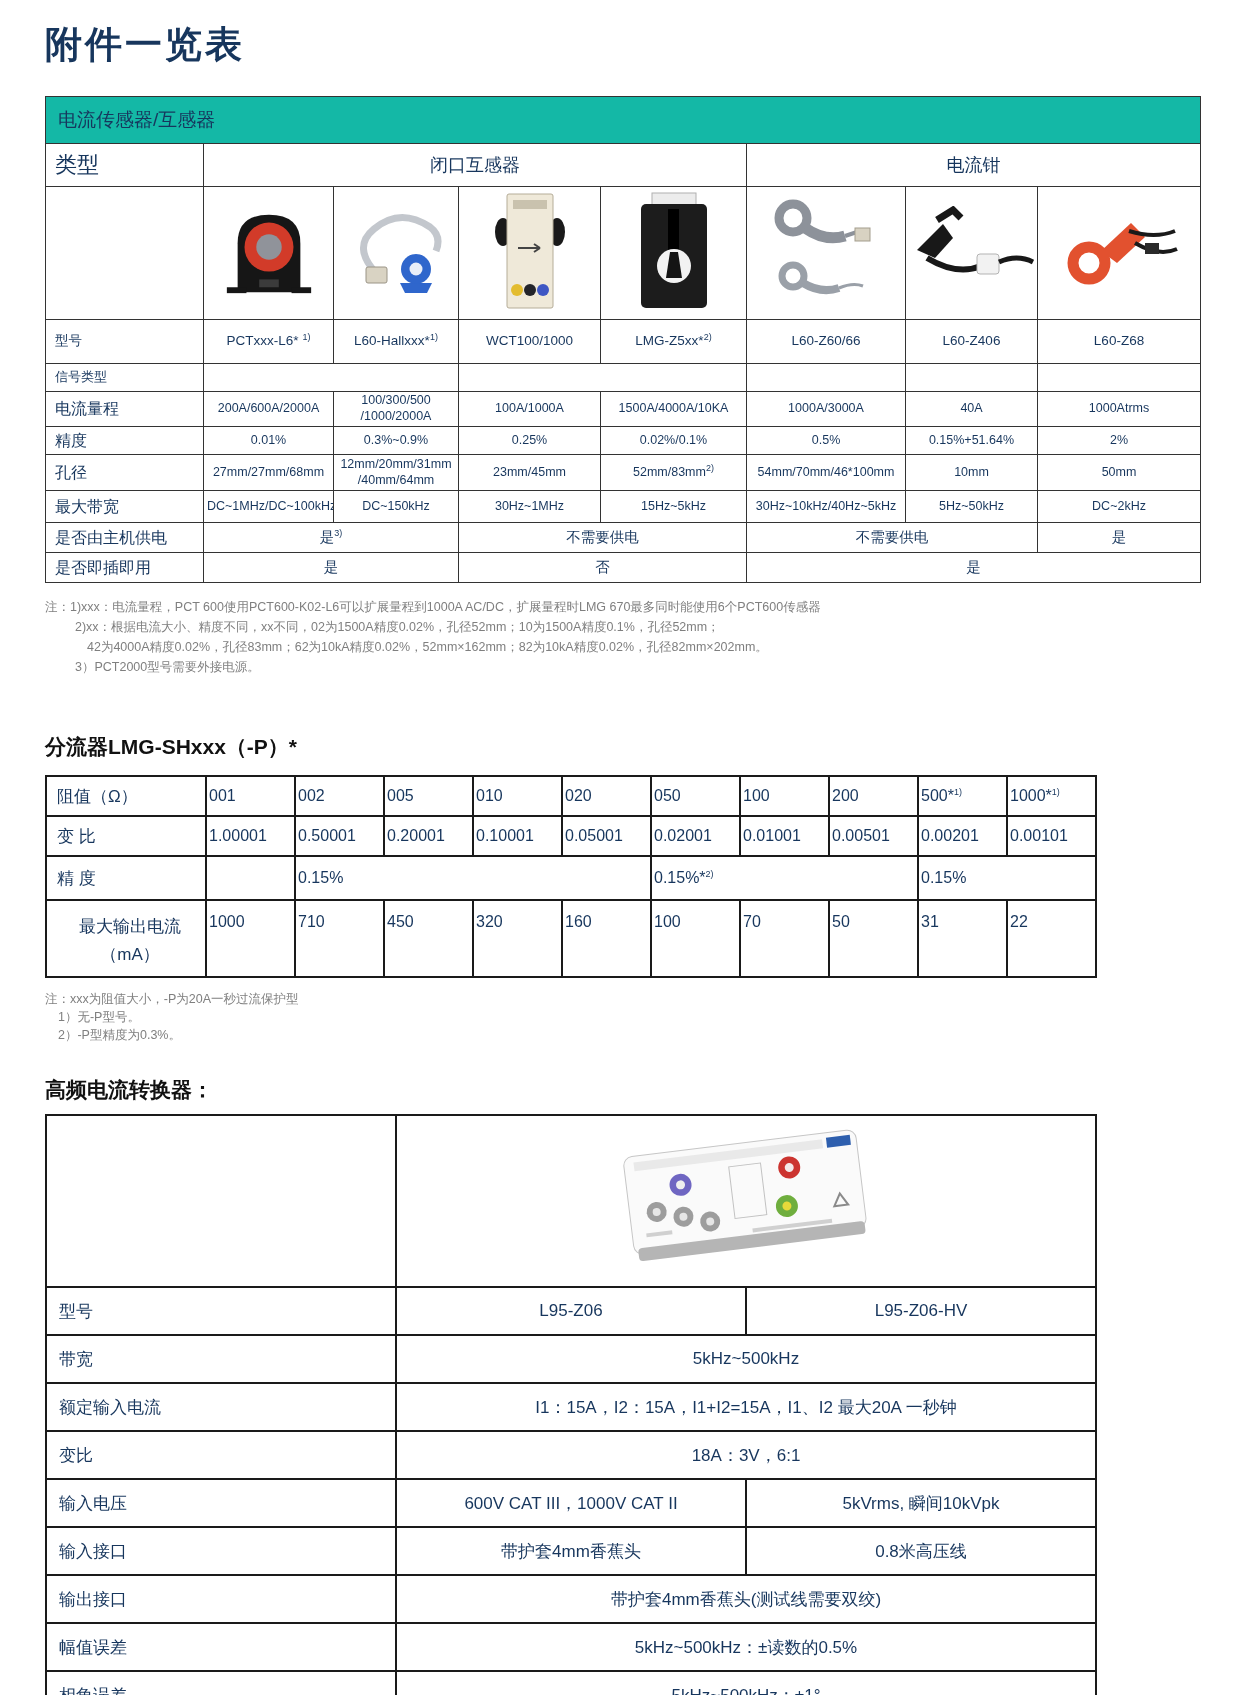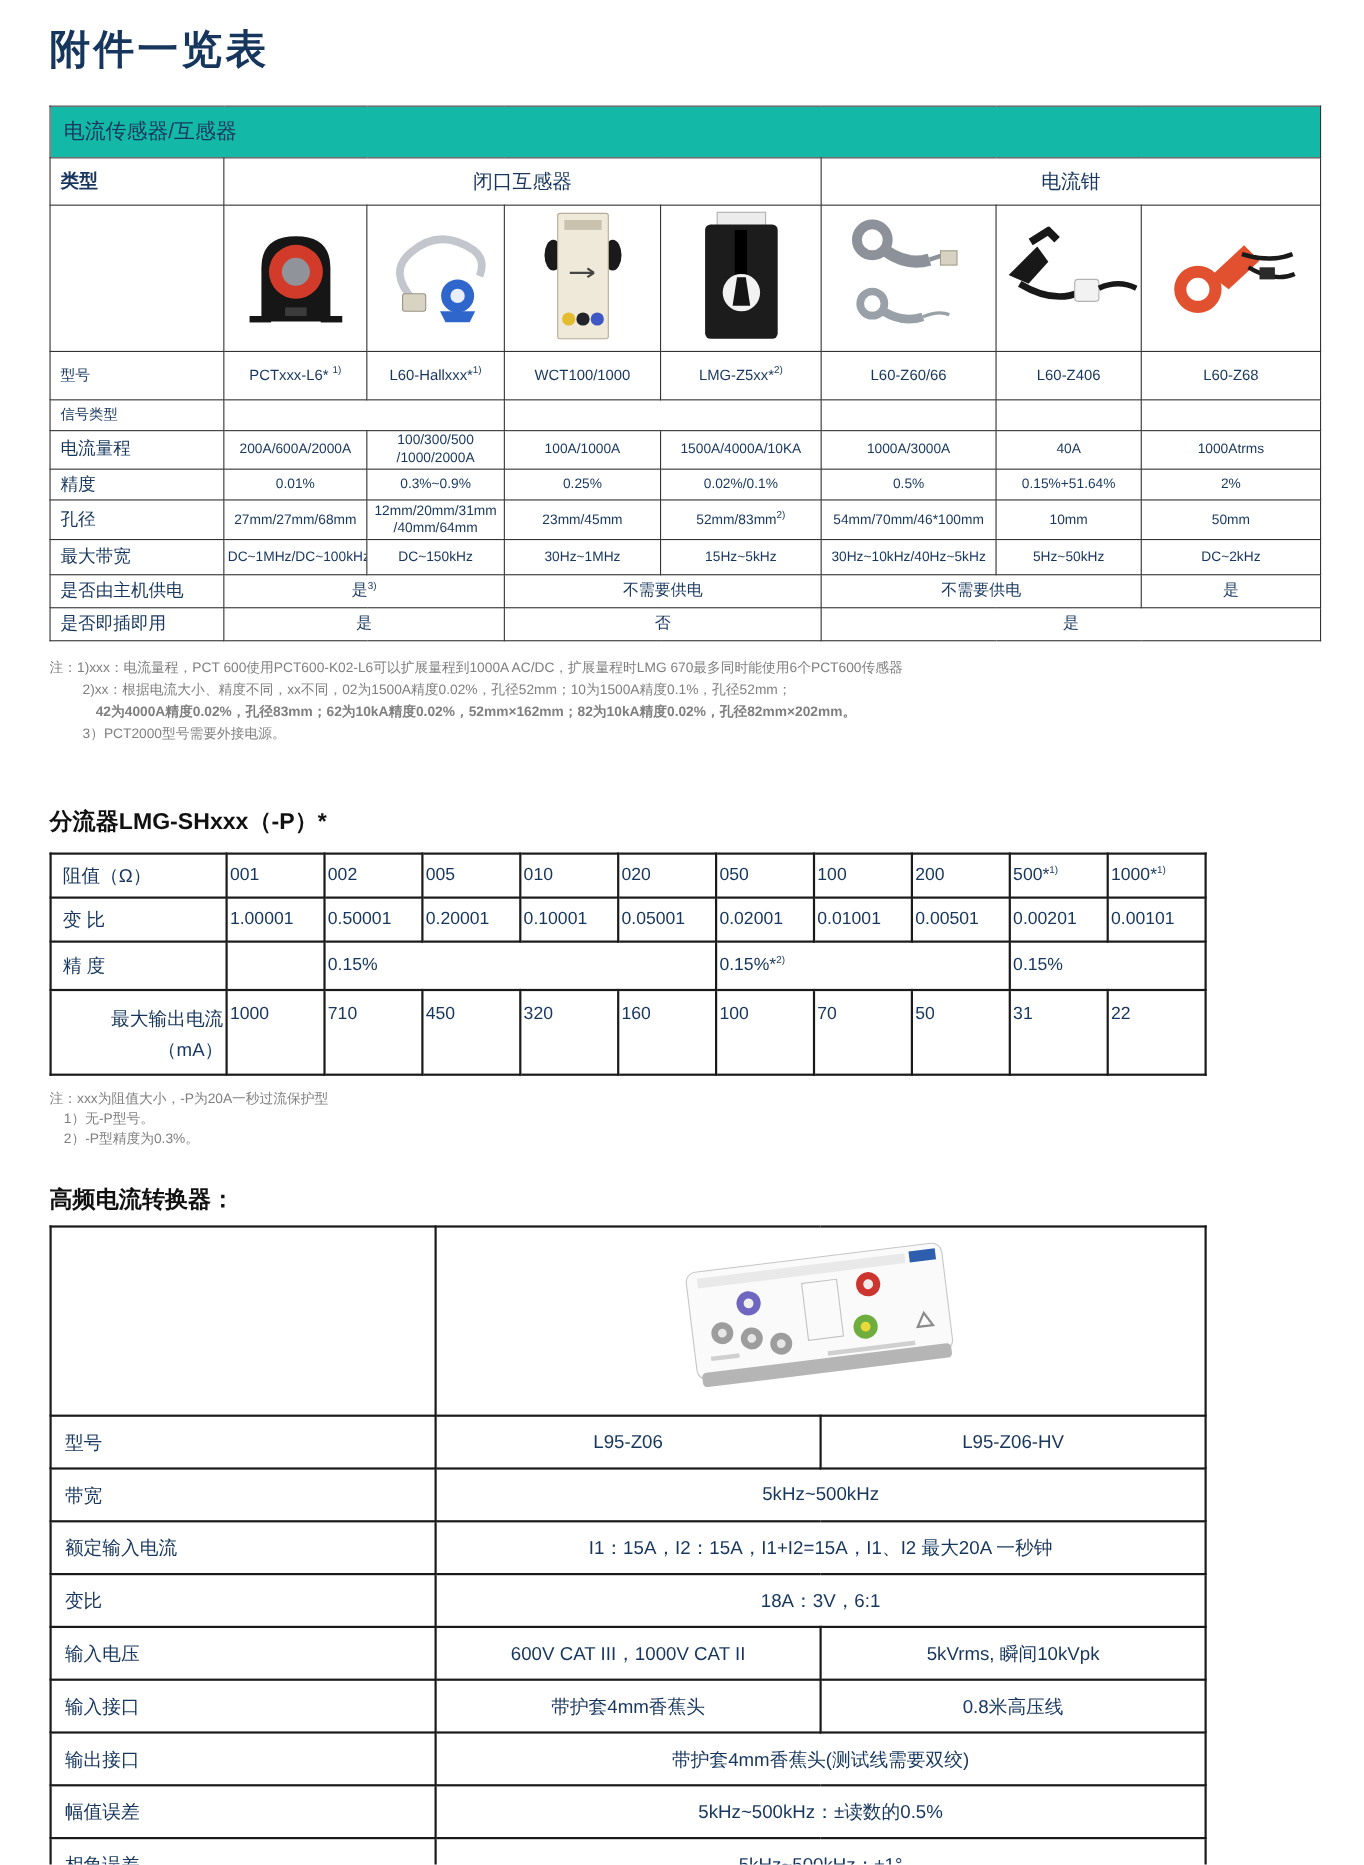--- a/index.html
+++ b/index.html
@@ -8,57 +8,57 @@
   .doc-title{font-size:37px;font-weight:bold;color:#17365D;margin:4px 0 0 0;letter-spacing:3px;}
   table{border-collapse:collapse;table-layout:fixed;}
   td{overflow:hidden;}
 
   
   .t1{width:1155px;margin-top:26px;}
   .t1 td{border:1px solid #333;text-align:center;vertical-align:middle;color:#17365D;padding:1px 3px;font-size:12.5px;line-height:1.25;}
   .t1 td.lbl{text-align:left;padding-left:9px;font-size:16px;}
   .t1 tr.r-band td{background:#14b8a6;text-align:left;font-size:19px;padding:10px 12px;height:26px;}
   .t1 tr.r-type td{font-size:18px;height:40px;}
-  .t1 tr.r-type td.lbl{font-size:17px;font-weight:bold;}
+  .t1 tr.r-type td.lbl{font-size:22px;}
   .t1 tr.r-img td{height:128px;padding:2px;}
   .t1 tr.r-model td{font-size:13.5px;height:41px;}
   .t1 tr.r-sig td{height:25px;font-size:13px;}
   .t1 tr.r-range td{height:32px;}
   .t1 tr.r-acc td{height:25px;}
   .t1 tr.r-aper td{height:33px;}
   .t1 tr.r-bw td{height:29px;}
   .t1 tr.r-host td{height:27px;}
   .t1 tr.r-plug td{height:27px;}
   .cn{font-size:14.5px !important;}
   .pre{white-space:pre-line;}
   sup{font-size:9px;vertical-align:super;line-height:0;}
 
   
   .notes{color:#7F7F7F;font-size:12.5px;line-height:1.6;margin-top:14px;}
   .notes div{white-space:nowrap;}
   .ind1{padding-left:30px;}
-  .ind2{padding-left:42px;font-weight:bold;}
+  .ind2{padding-left:42px;}
   .notes2{color:#7F7F7F;font-size:12.5px;line-height:1.45;margin-top:12px;}
   .notes2 .ind{padding-left:13px;}
 
   
   .sec-title{color:#111;font-size:21px;font-weight:bold;margin:0;}
   .sec-shunt{margin-top:56px;}
   .sec-hf{margin-top:32px;}
 
   
   .t2{width:1050px;margin-top:14px;}
   .t2 td{border:2px solid #1a1a1a;text-align:left;color:#17365D;font-size:16px;padding:1px 2px;}
   .t2 td.lbl{text-align:left;padding-left:10px;font-size:17px;}
   .t2 tr.r1 td{height:36px;margin-top:20px;}
   .t2 tr.r2 td{height:36px;}
   .t2 tr.r3 td{height:40px;}
   .t2 tr.r4 td{height:62px;vertical-align:top;}
   .t2 tr.r4 td{padding-top:12px;}
-  .t2 td.lbl2{text-align:right;padding-left:10px;font-size:17px;line-height:1.65;}
+  .t2 td.lbl2{text-align:center;padding-left:10px;font-size:17px;line-height:1.65;}
 
   
   .t3{width:1050px;margin-top:10px;}
   .t3 td{border:2px solid #1a1a1a;text-align:center;color:#17365D;font-size:17px;padding:1px 4px;}
   .t3 td.lbl{text-align:left;padding-left:12px;}
   .t3 tr.r-img td{height:168px;}
   .t3 tr.r-std td{height:44px;}
   .imgbox{display:flex;align-items:center;justify-content:center;height:100%;}
 </style>
 </head>

